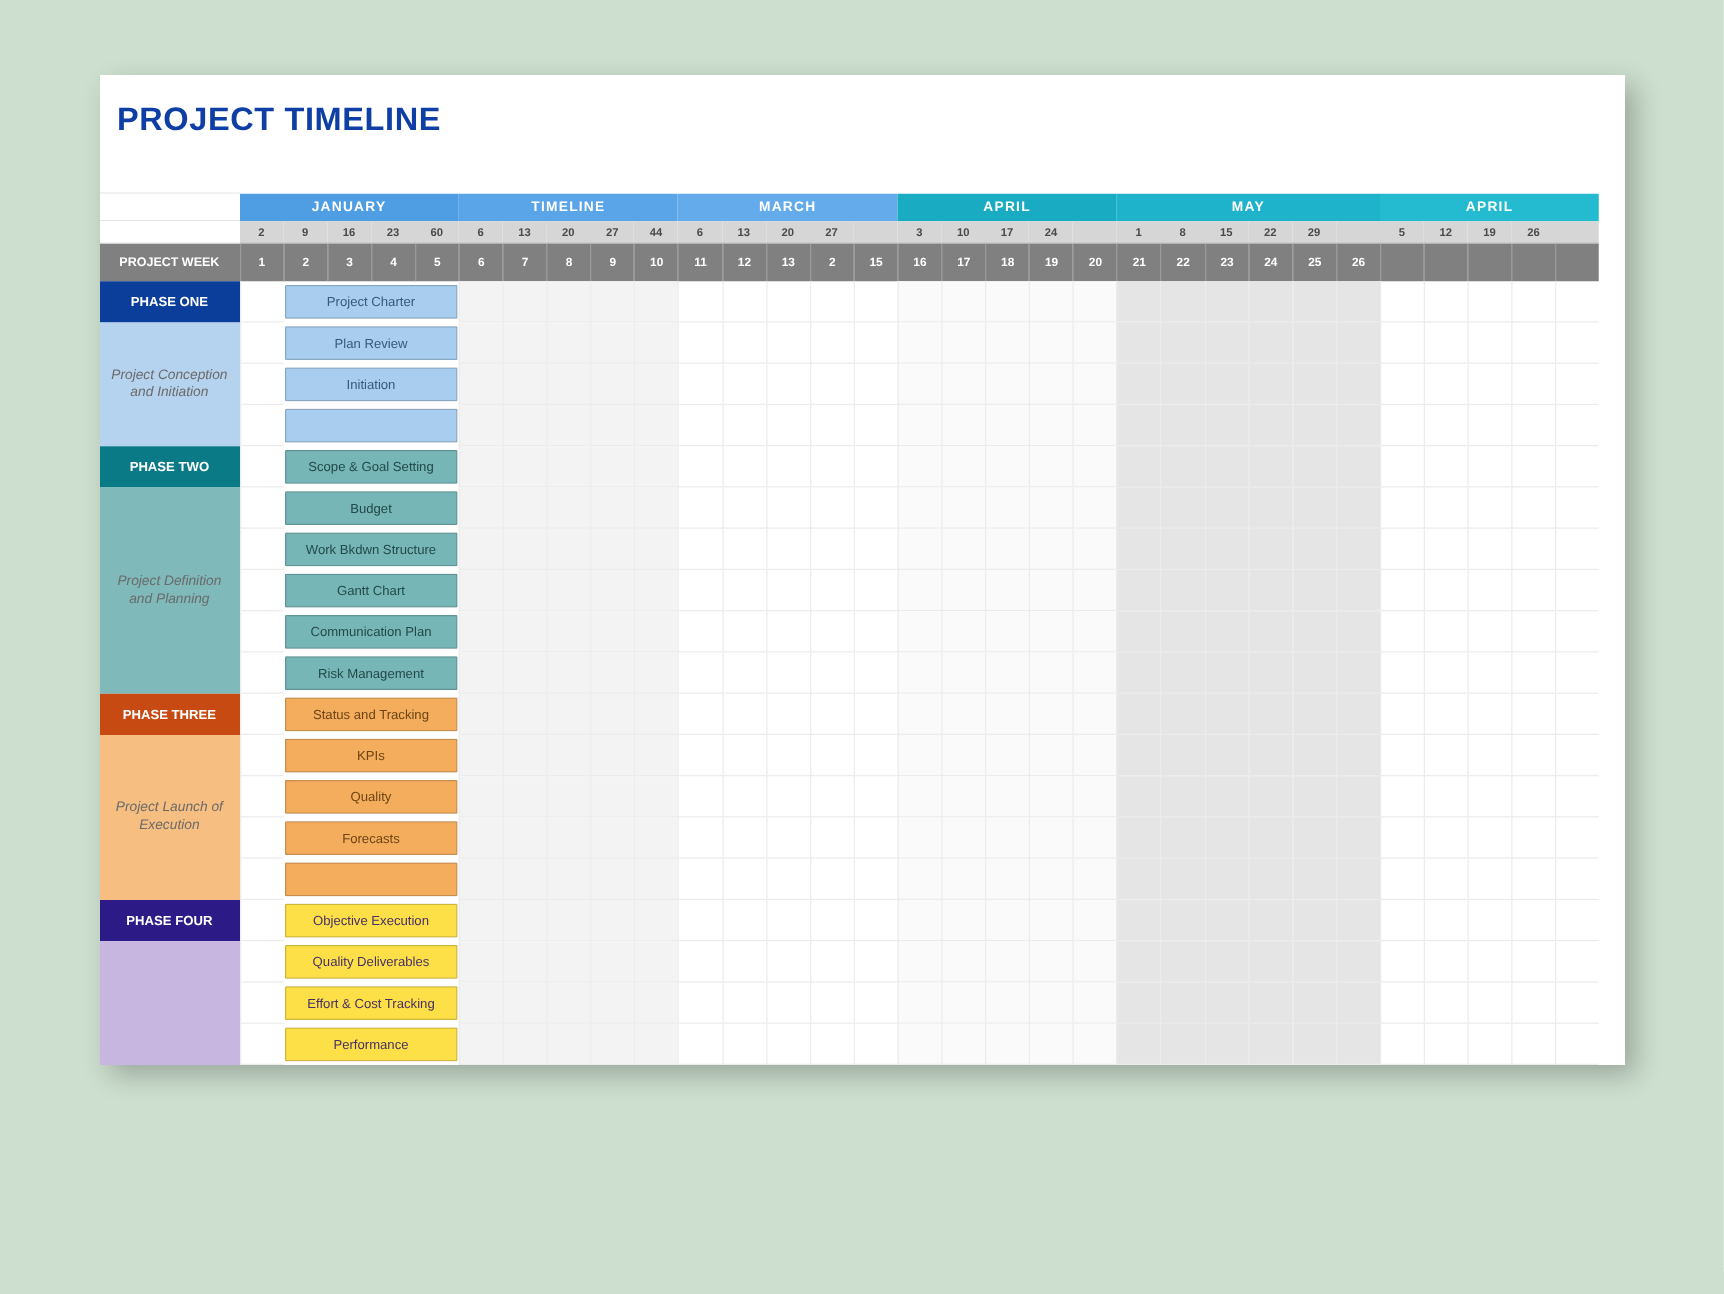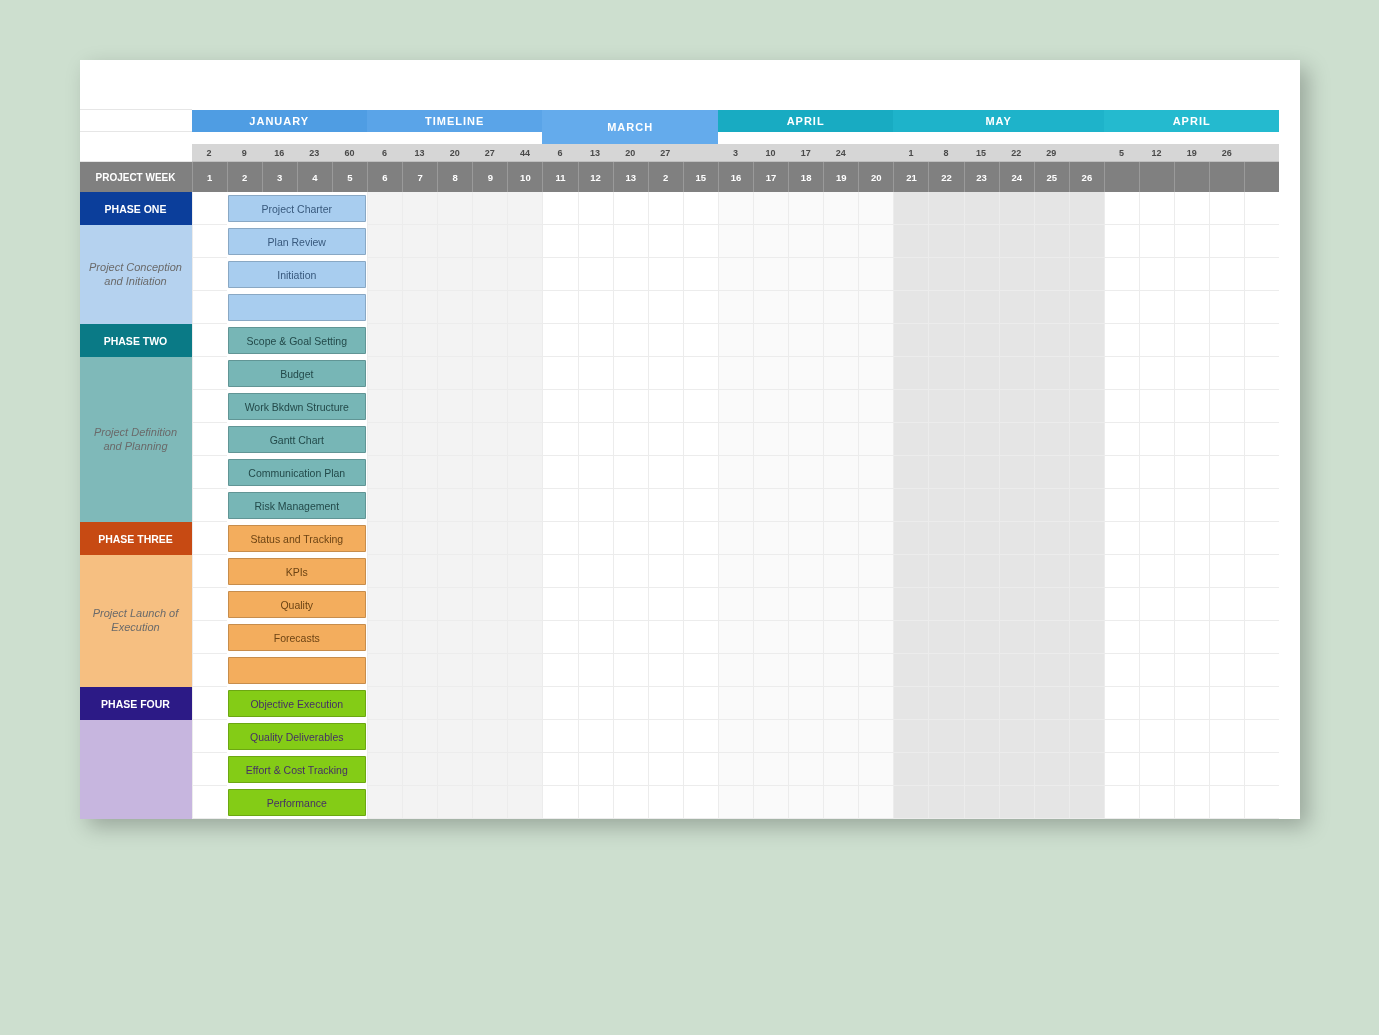--- a/index.html
+++ b/index.html
@@ -40,40 +40,41 @@
 .ph1-h { background:#0b3e9b; } .ph1-b { background:#b5d2ef; }
 .ph2-h { background:#0a7a86; } .ph2-b { background:#7fb9b9; }
 .ph3-h { background:#c74a13; } .ph3-b { background:#f6bf81; }
 .ph4-h { background:#2c1a86; } .ph4-b { background:#c7b6df; }
 
 
 .taskbar { height:27px; margin:3px 1px; border-radius:1px; border:1px solid rgba(0,0,0,.18); display:flex; align-items:center; justify-content:center; font-size:10.5px; color:#3a3a3a; }
 .t1 { background:#a8cdef; color:#38597d; }
 .t2 { background:#77b6b6; color:#234a4a; }
 .t3 { background:#f3ad5d; color:#6d4414; }
-.t4 { background:#84cc16; color:#463066; }
+.t4 { background:#fde047; color:#463066; }
 
 
 .gridbody .c6,.gridbody .c7,.gridbody .c8,.gridbody .c9,.gridbody .c10 { background:#f3f3f3; }
 .gridbody .c16,.gridbody .c17,.gridbody .c18,.gridbody .c19,.gridbody .c20 { background:#fafafa; }
 .gridbody .c21,.gridbody .c22,.gridbody .c23,.gridbody .c24,.gridbody .c25,.gridbody .c26 { background:#e5e5e5; }
 
 
 </style>
 </head>
 <body>
 
 <div class="page">
+  <div class="title">PROJECT TIMELINE</div>
 
   <div class="grid" id="G">
       <div class="sidecell" style="height: 30px;"></div>
       <div class="sidecell" style="height: 22px;"></div>
       <div class="mo mo-jan" style="grid-column: 2 / span 5; height: 22px;">JANUARY</div>
       <div class="mo mo-feb" style="grid-column: 7 / span 5; height: 22px;">TIMELINE</div>
-      <div class="mo mo-mar" style="grid-column: 12 / span 5; height: 34px;">MARCH</div>
+      <div class="mo mo-mar" style="grid-column: 12 / span 5; height: 22px;">MARCH</div>
       <div class="mo mo-apr" style="grid-column: 17 / span 5; height: 22px;">APRIL</div>
       <div class="mo mo-may" style="grid-column: 22 / span 6; height: 22px;">MAY</div>
       <div class="mo mo-jun" style="grid-column: 28 / span 5; height: 22px;">APRIL</div>
       <div class="sidecell" style="height: 18px;"></div>
       <div class="day" style="grid-column: 2;">2</div>
       <div class="day" style="grid-column: 3;">9</div>
       <div class="day" style="grid-column: 4;">16</div>
       <div class="day" style="grid-column: 5;">23</div>
       <div class="day" style="grid-column: 6;">60</div>
       <div class="day" style="grid-column: 7;">6</div>

